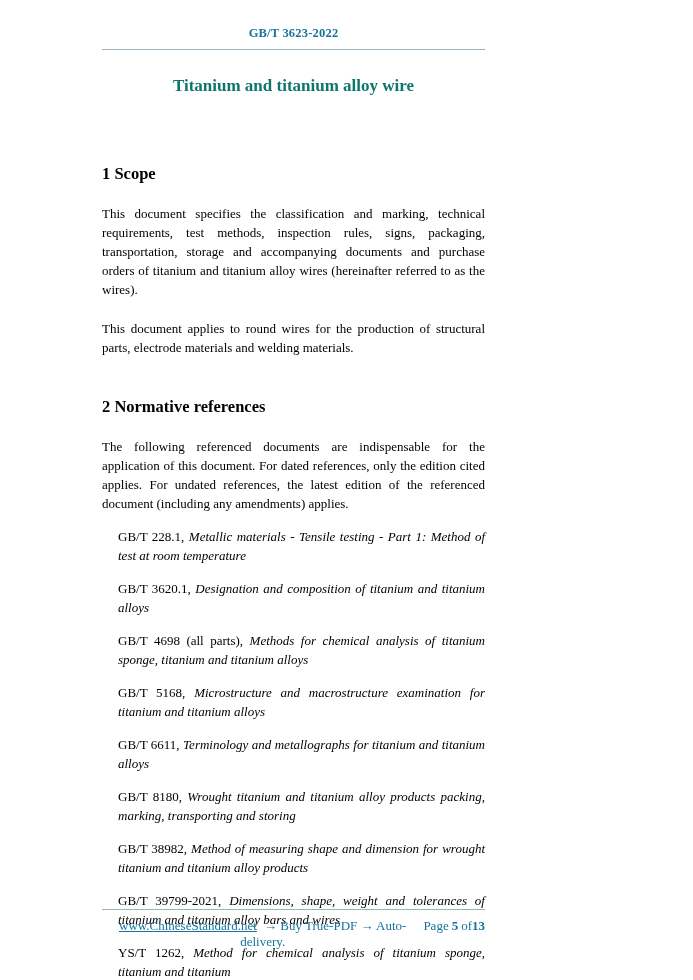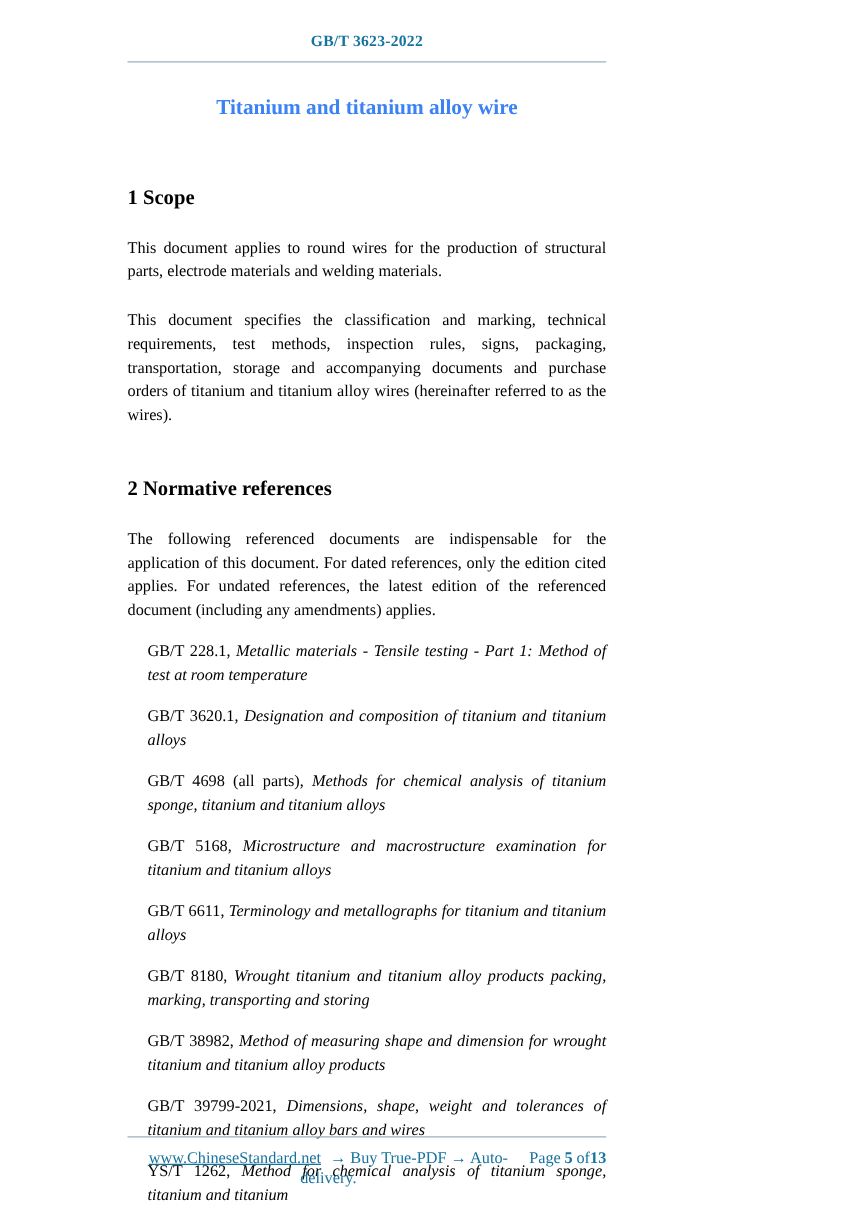--- a/index.html
+++ b/index.html
@@ -30,29 +30,29 @@
   .header-rule {
     border: none;
     border-top: 1px solid #9ab2bd;
     margin: 8px 0 0 0;
   }
   .doc-title {
     font-size: 17px;
     font-weight: bold;
     text-align: center;
     margin: 26px 0 0 0;
-    color: #3b82f6;
+    color: #0f766e;
   }
   .section-heading {
     font-size: 16.5px;
     font-weight: bold;
     margin: 0;
     color: #000;
   }
-  #scope-heading { margin-top: 52px; }
+  #scope-heading { margin-top: 68px; }
   #normative-heading { margin-top: 40px; }
   .body-par {
     font-size: 13px;
     line-height: 19px;
     text-align: justify;
     margin: 20px 0 0 0;
   }
   .ref {
     font-size: 13px;
     line-height: 19px;
@@ -97,22 +97,22 @@
 
   <div class="doc-header">
     <div class="code">GB/T 3623-2022</div>
     <hr class="header-rule">
   </div>
 
   <h1 class="doc-title">Titanium and titanium alloy wire</h1>
 
   <h2 class="section-heading" id="scope-heading">1 Scope</h2>
 
+  <p class="body-par">This document specifies the classification and marking, technical requirements, test methods, inspection rules, signs, packaging, transportation, storage and accompanying documents and purchase orders of titanium and titanium alloy wires (hereinafter referred to as the wires).</p>
   <p class="body-par">This document applies to round wires for the production of structural parts, electrode materials and welding materials.</p>
-  <p class="body-par">This document specifies the classification and marking, technical requirements, test methods, inspection rules, signs, packaging, transportation, storage and accompanying documents and purchase orders of titanium and titanium alloy wires (hereinafter referred to as the wires).</p>
 
   <h2 class="section-heading" id="normative-heading">2 Normative references</h2>
 
   <p class="body-par">The following referenced documents are indispensable for the application of this document. For dated references, only the edition cited applies. For undated references, the latest edition of the referenced document (including any amendments) applies.</p>
 
   <div class="refs">
     <p class="ref"><span class="ref-code">GB/T 228.1,</span> <span class="ref-title">Metallic materials - Tensile testing - Part 1: Method of test at room temperature</span></p>
     <p class="ref"><span class="ref-code">GB/T 3620.1,</span> <span class="ref-title">Designation and composition of titanium and titanium alloys</span></p>
     <p class="ref"><span class="ref-code">GB/T 4698 (all parts),</span> <span class="ref-title">Methods for chemical analysis of titanium sponge, titanium and titanium alloys</span></p>
     <p class="ref"><span class="ref-code">GB/T 5168,</span> <span class="ref-title">Microstructure and macrostructure examination for titanium and titanium alloys</span></p>

